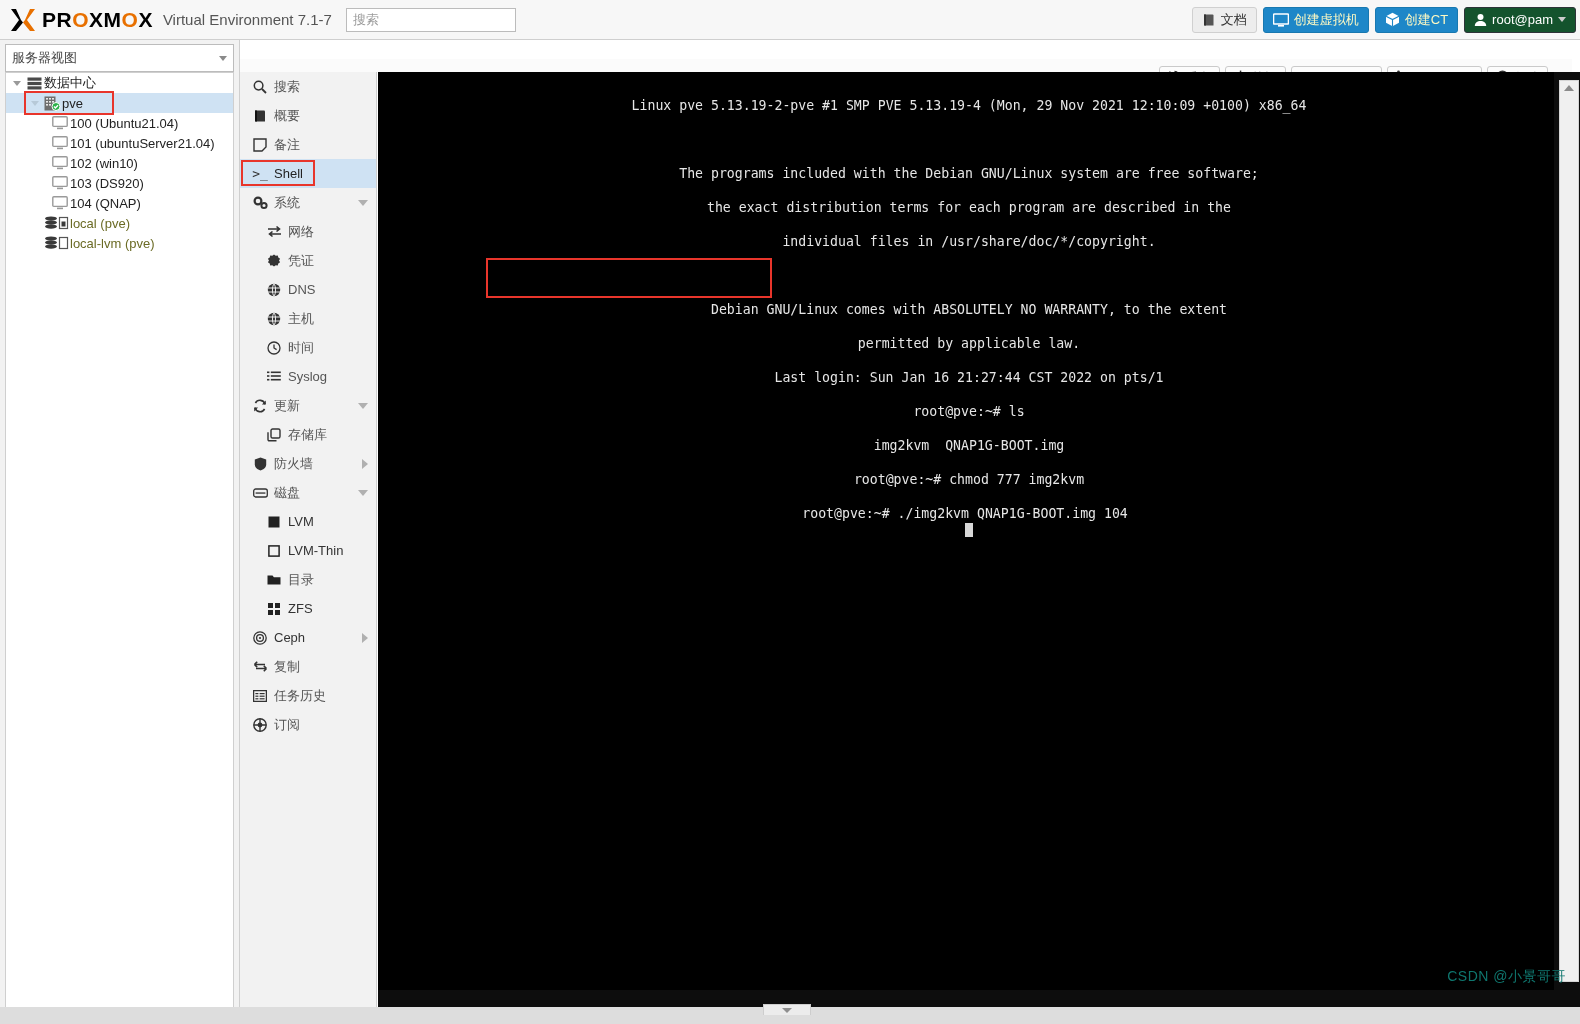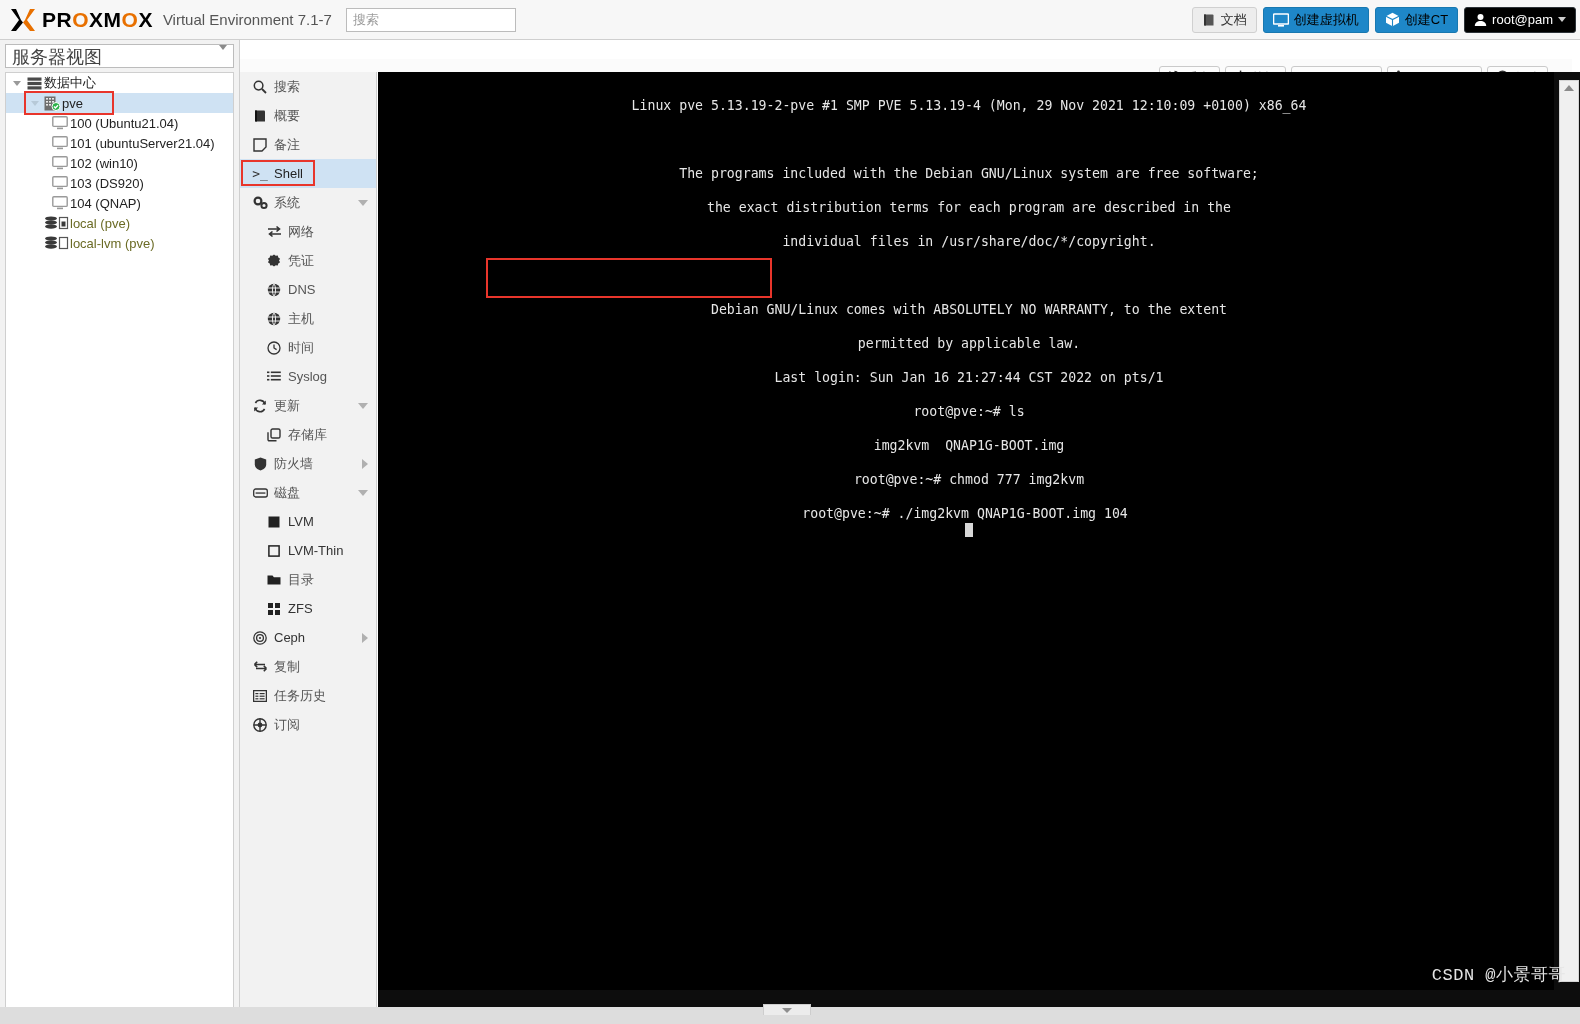--- a/index.html
+++ b/index.html
@@ -38,22 +38,22 @@
   #header-right {
     margin-left: auto; display: flex; align-items: center; gap: 6px;
     padding-right: 4px;
   }
   .hbtn {
     height: 26px; display: flex; align-items: center; gap: 5px;
     padding: 0 9px; border-radius: 3px; font-size: 13px;
     border: 1px solid transparent; cursor: pointer; white-space: nowrap;
   }
   .hbtn.grey { background: #ededed; border-color: #d0d0d0; color: #333; }
-  .hbtn.blue { background: #2a9fd6; background: #1e87c8; color: #000000; border-color: #1878b0; }
-  .hbtn.dark { background: #000000; color: #fff; border-color: #2d3338; }
+  .hbtn.blue { background: #2a9fd6; background: #1e87c8; color: #fef9c3; border-color: #1878b0; }
+  .hbtn.dark { background: #14532d; color: #fff; border-color: #2d3338; }
   .hbtn svg { display: block; }
 
   
   #node-toolbar {
     position: absolute; left: 232px; top: 40px; width: 1340px; height: 32px;
     background: #fbfbfb; border-bottom: 1px solid #d4d4d4;
     display: flex; align-items: flex-end; margin-top: 19px;
   }
   #node-title { font-size: 13px; color: #555; padding-left: 12px; }
   #node-title b { color: #333; font-weight: normal; }
@@ -75,22 +75,22 @@
     border-right: 4px solid transparent; border-top: 5px solid #8a8a8a;
   }
 
   
   #sidebar {
     position: absolute; left: 0; top: 40px; width: 240px; height: 984px;
     background: #f2f2f2; border-right: 1px solid #cfcfcf;
   }
   #view-select {
     margin: 4px 5px 4px 5px; height: 24px; background: #fff;
-    border: 1px solid #bcbcbc; display: flex; 
-    padding: 0 6px; font-size: 18px; color: #444; cursor: pointer;
+    border: 1px solid #bcbcbc; display: flex; align-items: center;
+    padding: 13px 6px; font-size: 13px; color: #444; cursor: pointer;
   }
   #view-select .caret-dn { margin-left: auto; }
   #tree {
     position: absolute; left: 5px; top: 32px; right: 5px; bottom: 5px;
     background: #fff; border: 1px solid #cfcfcf; overflow: hidden;
   }
   .tree-row {
     height: 20px; display: flex; align-items: center;
     font-size: 13px; color: #222; cursor: pointer; position: relative;
   }
@@ -163,22 +163,22 @@
     position: absolute; right: 1px; top: 8px; width: 20px; bottom: 26px;
     background: #f0f0f0; border: 1px solid #d6d6d6;
   }
   #term-vscroll .sb-arrow-up {
     position: absolute; top: 4px; left: 50%; transform: translateX(-50%);
     width: 0; height: 0; border-left: 5px solid transparent;
     border-right: 5px solid transparent; border-bottom: 6px solid #8b8b8b;
   }
   #watermark {
     position: absolute; right: 14px; bottom: 22px;
-    color: #e5e5e5; font-size: 17px; letter-spacing: 0.5px;
-    font-family: Liberation Mono, monospace; pointer-events: none;
+    color: #0f766e; font-size: 14px; letter-spacing: 0.5px;
+    font-family: Liberation Sans, sans-serif; pointer-events: none;
   }
   #bottom-bar {
     position: absolute; left: 0; bottom: 0; width: 1580px; height: 17px;
     background: #ddd;
   }
   #collapse-handle {
     position: absolute; left: 763px; bottom: 9px; width: 48px; height: 11px;
     background: #ececec; border: 1px solid #cdcdcd; border-bottom: none;
     display: flex; align-items: center; justify-content: center;
     cursor: pointer;

